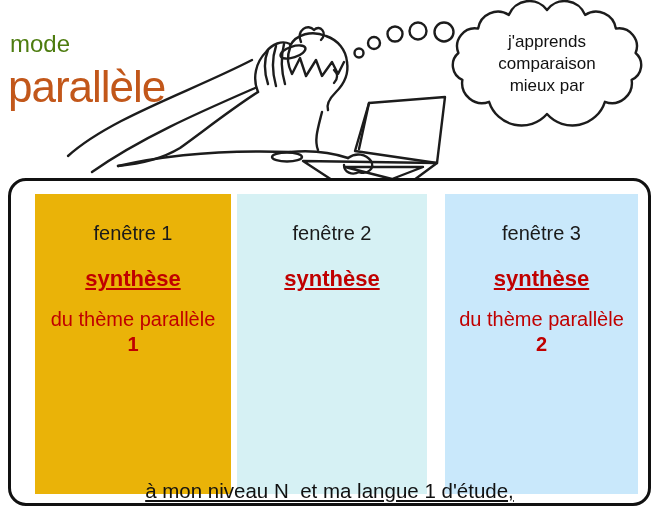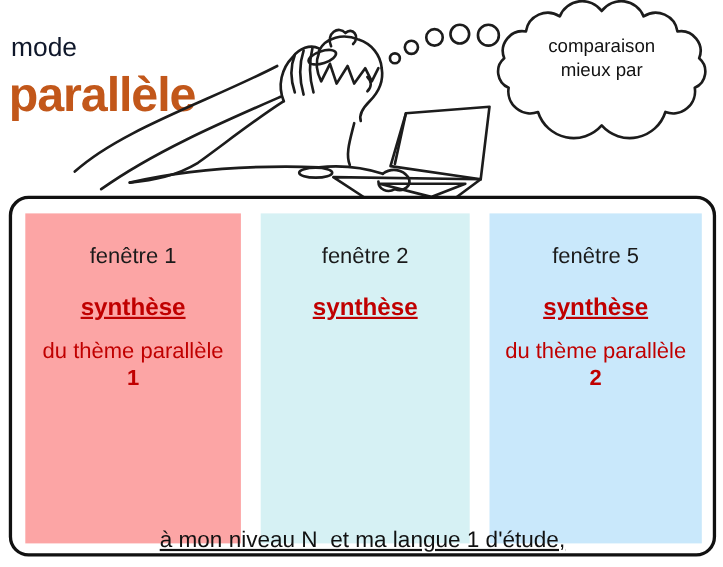--- a/index.html
+++ b/index.html
@@ -6,25 +6,25 @@
   .app{
     position:relative;
     width:657px;height:515px;
     background:#fff;
     font-family:"Liberation Sans",sans-serif;
     overflow:hidden;
   }
   
   .mode-label{
     position:absolute;left:10px;top:30px;
-    font-size:24px;color:#0f172a;
+    font-size:24px;color:#4d7c0f;
   }
   .mode-name{
     position:absolute;left:8px;top:62px;
-    font-size:44px;font-weight:bold;letter-spacing:-1px;
+    font-size:44px;font-weight:normal;letter-spacing:-1px;
     color:#c2571a;
   }
   
   .illustration{
     position:absolute;left:0;top:0;width:657px;height:182px;
   }
   .illustration path,.illustration ellipse,.illustration circle{
     fill:none;stroke:#1c1c1c;stroke-width:2.4;
     stroke-linecap:round;stroke-linejoin:round;
   }
@@ -128,41 +128,42 @@
         A16,16 0 0 1 631.6,79.8
         A20,20 0 0 1 604.9,101.8
         A34,34 0 0 1 547,114
         A34,34 0 0 1 489.1,101.8
         A20,20 0 0 1 462.4,79.8
         A16,16 0 0 1 458.4,53 Z"></path>
     </g>
   </svg>
 
   <div class="bubble-text">
+    <span>j'apprends</span>
     <span>comparaison</span>
     <span>mieux par</span>
   </div>
 
   <div class="main-box">
 
-    <div class="panel panel-1" style="background-color: #fca5a5;">
+    <div class="panel panel-1" style="background-color: #eab308; margin-left: 12px;">
       <div class="label">fenêtre 1</div>
       <div class="heading">synthèse</div>
       <div class="sub">du thème parallèle</div>
       <div class="num">1</div>
     </div>
 
     <div class="panel panel-2" style="background-color: rgb(214, 241, 244);">
       <div class="label">fenêtre 2</div>
       <div class="heading">synthèse</div>
       <div class="num"></div>
     </div>
 
     <div class="panel panel-3" style="background-color: rgb(201, 232, 251);">
-      <div class="label">fenêtre 5</div>
+      <div class="label">fenêtre 3</div>
       <div class="heading">synthèse</div>
       <div class="sub">du thème parallèle</div>
       <div class="num">2</div>
     </div>
 
     <div class="footer-note">
       <span>à mon niveau N  et ma langue 1 d'étude,</span>
       
     </div>
 

